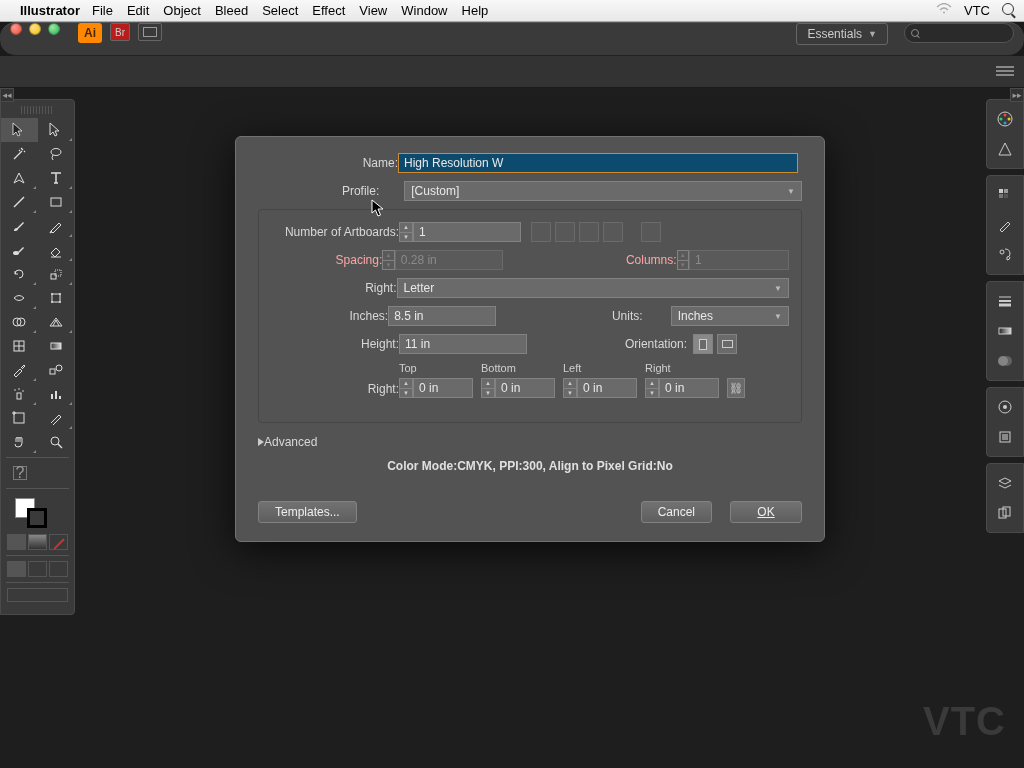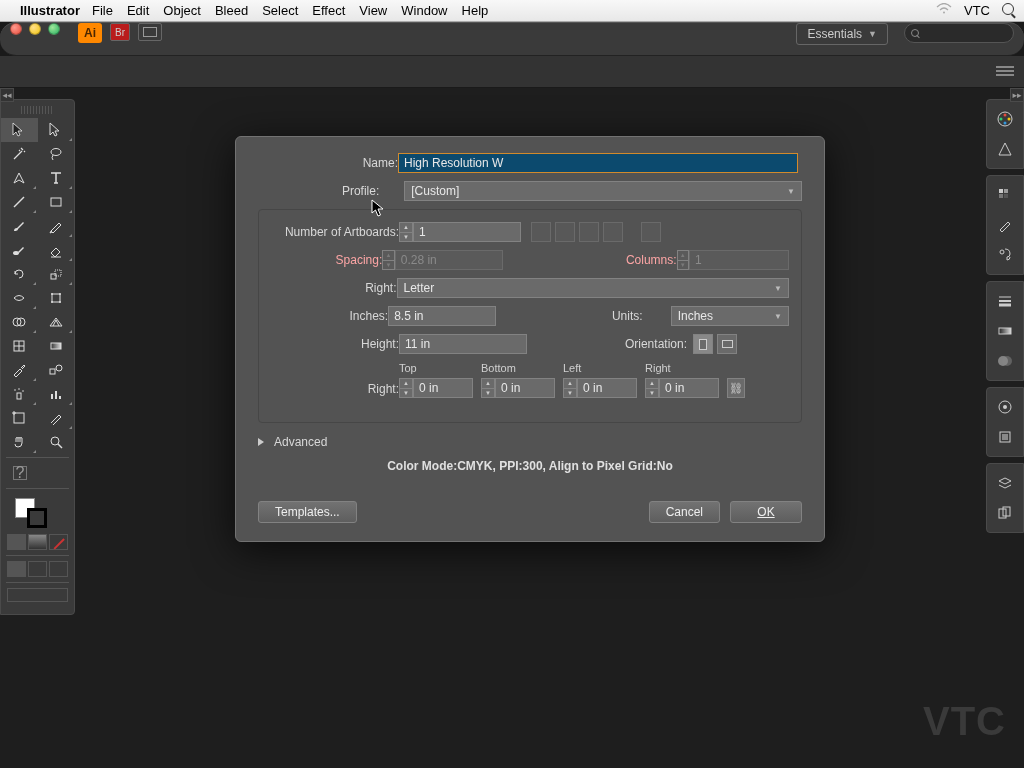--- a/index.html
+++ b/index.html
@@ -89,24 +89,24 @@
   .bleed-row { display:flex; align-items:flex-end; gap:8px;}
   .bleed-col { display:flex; flex-direction:column; gap:2px;}
   .bleed-col .blabel { font-size:11px; color:#d0d0d0; margin-bottom:2px;}
   .bleed-input { display:flex;}
   .link-btn { width:18px; height:20px; border:1px solid #828282; background:#6a6a6a; display:flex; align-items:center; justify-content:center; font-size:11px;}
   .orient { display:flex; gap:4px; margin-left:6px;}
   .orient div { width:20px; height:20px; border:1px solid #828282; background:#6a6a6a; display:flex; align-items:center; justify-content:center;}
   .orient div.active { background:#888;}
   .orient .page-ico { width:8px; height:11px; border:1px solid #ccc;}
   .orient .page-ico.land { width:11px; height:8px;}
-  .adv { display:flex; align-items:center; gap:10px; margin: 6px 0 10px; cursor:default;}
+  .adv { display:flex; align-items:center; gap:0; margin: 6px 0 10px; cursor:default;}
   .adv .disc { width:0; height:0; border-top:4px solid transparent; border-bottom:4px solid transparent; border-left:6px solid #ccc;}
   .mode-line { text-align:center; font-weight:bold; font-size:12px; color:#e0e0e0; margin:6px 0 2px;}
-  .dialog-footer { display:flex; padding: 12px 22px 18px; gap:10px;}
+  .dialog-footer { display:flex; padding: 12px 22px 18px; gap:18px;}
   .btn { height:22px; padding:0 16px; background:linear-gradient(#727272,#5e5e5e); border:1px solid #828282; border-radius:3px; color:#eee; font-size:12px; display:flex; align-items:center; cursor:default;}
   .footer-spacer { flex:1;}
 
   
   .fake-cursor { position:absolute; left:371px; top:199px; z-index:20; pointer-events:none;}
   .fake-cursor svg { width:14px; height:18px;}
 
   
   .watermark { position:absolute; right:18px; bottom:24px; color:#3a3a3a; font-size:40px; font-weight:bold; letter-spacing:1px; font-family: Arial; z-index:1;}
 

